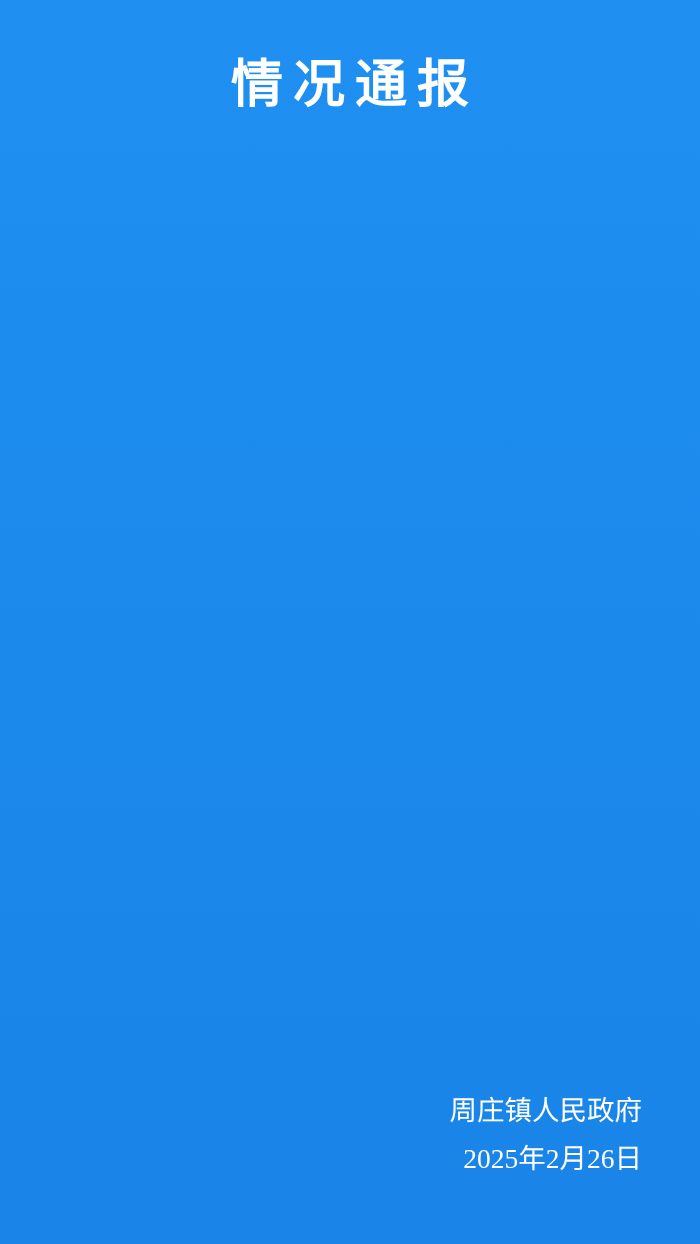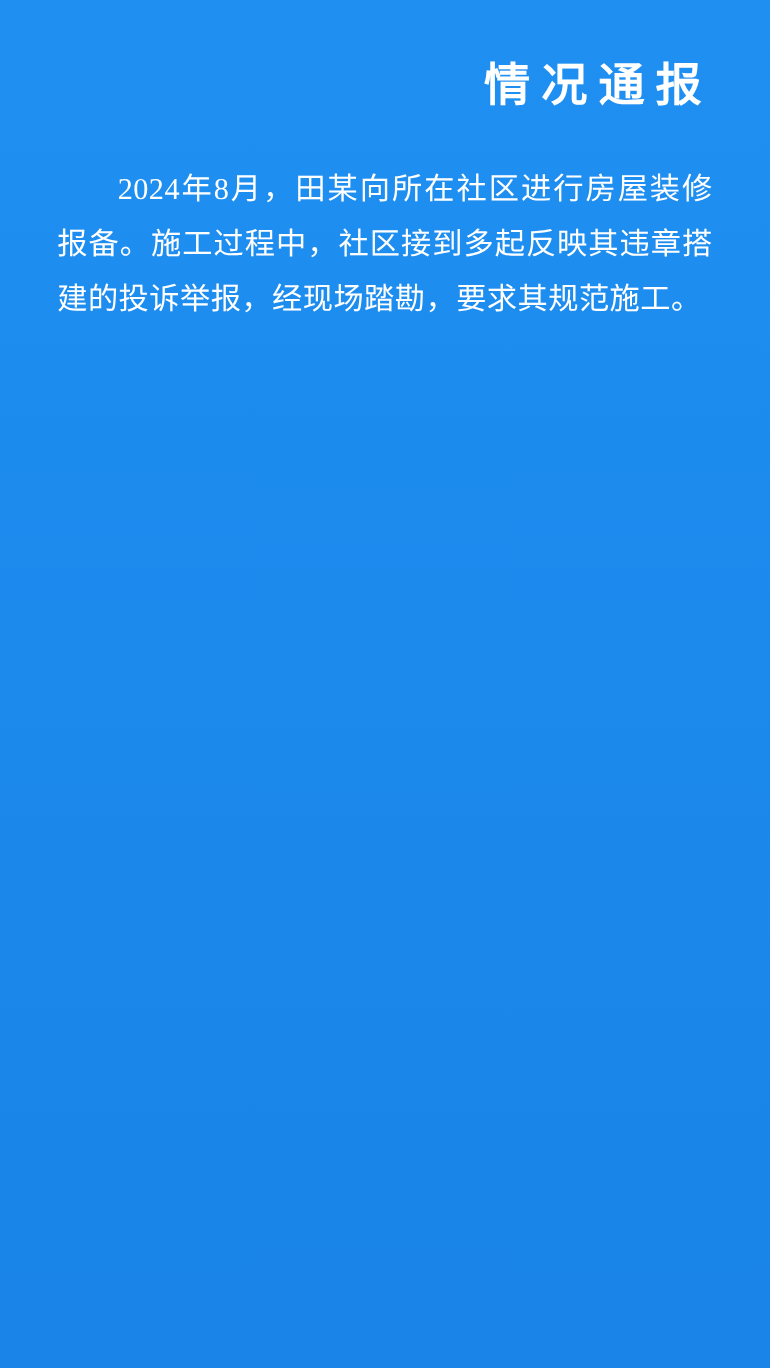--- a/index.html
+++ b/index.html
@@ -18,23 +18,23 @@
     width: 700px;
     height: 1244px;
     box-sizing: border-box;
     background: linear-gradient(180deg, #1f90f2 0%, #1b88ec 55%, #1a84e8 100%);
     display: flex;
     flex-direction: column;
     padding: 0 52px;
   }
   .title {
     margin-top: 52px;
-    text-align: right;
+    text-align: center;
     color: #ffffff;
-    font-size: 42px;
+    font-size: 52px;
     font-weight: bold;
     letter-spacing: 10px;
     line-height: 1.25;
     font-family: "Liberation Sans", "DejaVu Sans", sans-serif;
     text-indent: 10px;
   }
   .body-text {
     margin-top: 42px;
     color: #ffffff;
     font-size: 27.5px;
@@ -61,17 +61,20 @@
   }
 </style>
 </head>
 <body>
 
 <div class="poster">
 
   <div class="title">情况通报</div>
 
   <div class="body-text">
-    <p>2024年8月，田某向所在社区进行房屋装修报备。施工过程中，社区接到多起反映其违章搭建的投诉举报，经现场踏勘，要求其规范施工。</p>
   </div>
 
+  <div class="signature">
+    <div>周庄镇人民政府</div>
+    <div>2025年2月26日</div>
+  </div>
 
 </div>
 
 </body></html>

